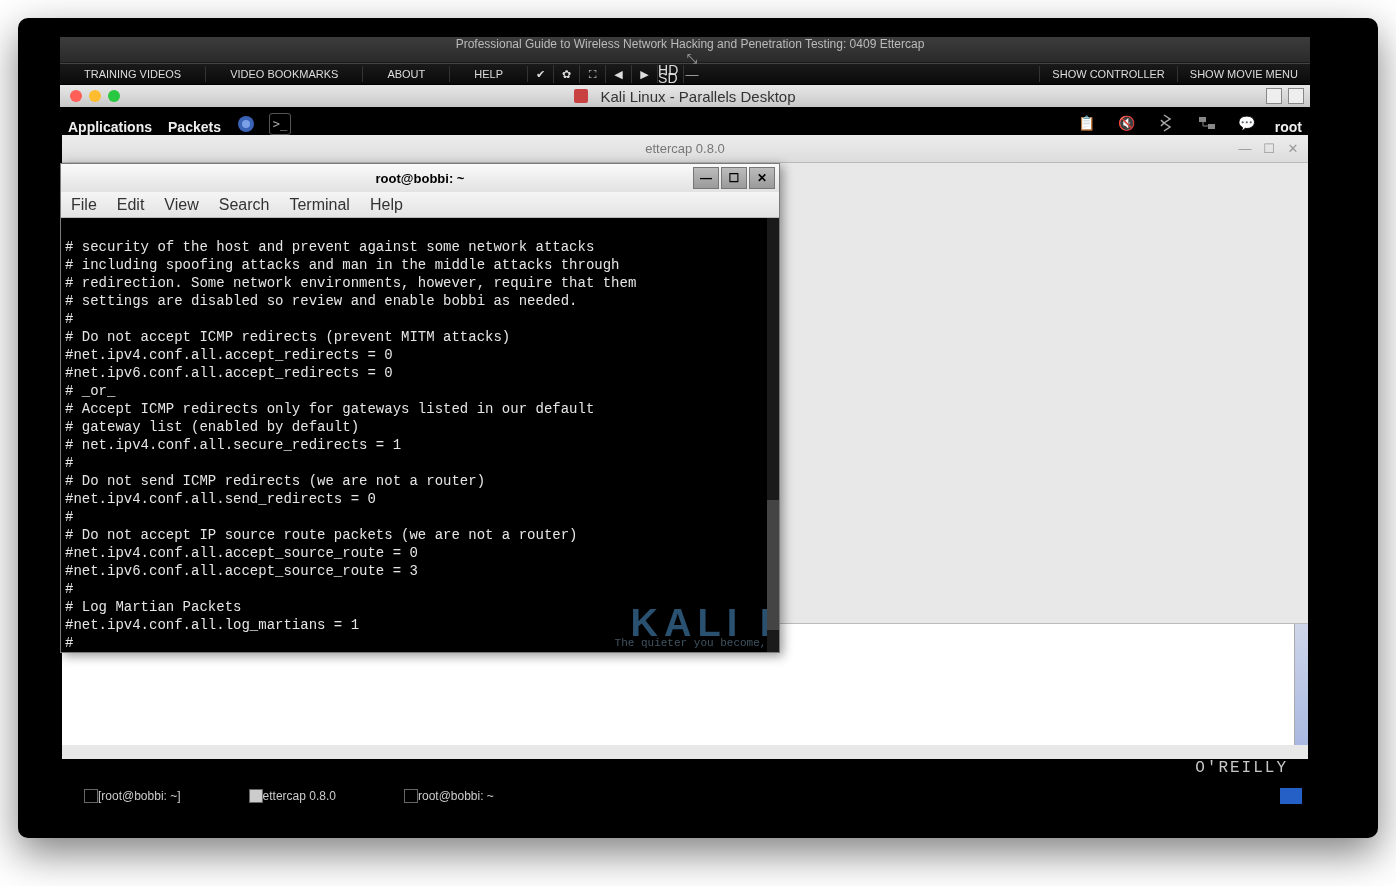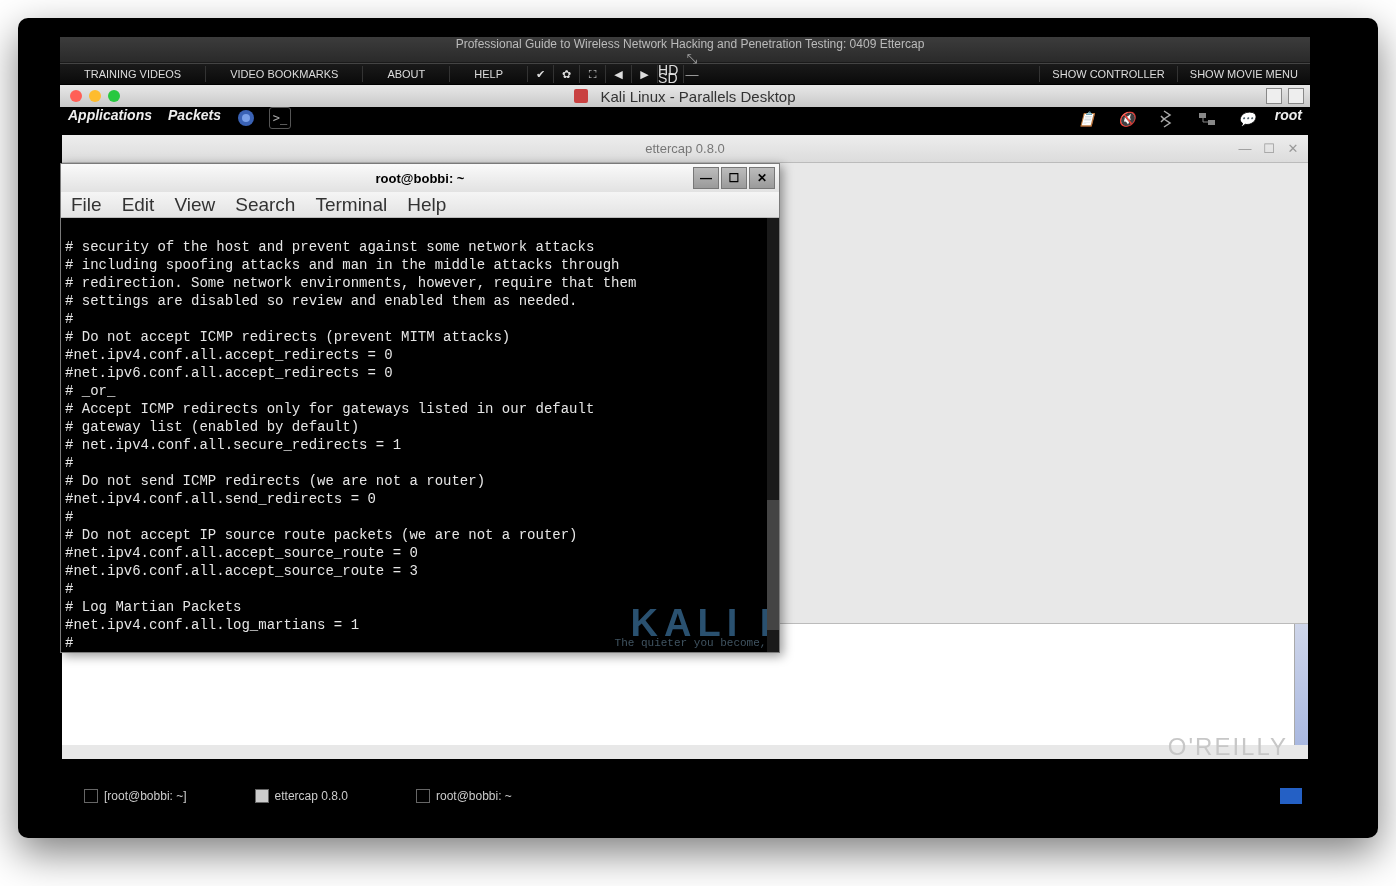--- a/index.html
+++ b/index.html
@@ -97,24 +97,23 @@
 }
 .mac-right {
   position: absolute; right: 6px; display: flex; gap: 6px;
 }
 .mac-right .mri { width: 16px; height: 16px; border: 1px solid #888; background: #eee; }
 
 .kali-panel {
   height: 28px;
   background: #000;
   display: flex;
-  align-items: flex-start;
+  align-items: flex-end;
   color: #eee;
   font-size: 14px;
-  font-style: italic;
 }
 .kali-panel .kp-item { margin: 0 8px; cursor: pointer; }
 .kali-panel .kp-icon {
   width: 22px; height: 22px; margin: 0 6px; display: flex;
   align-items: center; justify-content: center;
   border: 1px solid #555; border-radius: 3px;
 }
 .kali-panel .kp-icon.noborder { border: none; }
 .kali-panel .spacer { flex: 1; }
 .kali-panel .tray-icon {
@@ -200,21 +199,21 @@
   background: linear-gradient(#bcbcbc,#9a9a9a);
   border: 1px solid #777;
   display: flex; align-items: center; justify-content: center;
   font-size: 12px; cursor: pointer;
 }
 .term-menubar {
   height: 26px;
   background: linear-gradient(#f5f5f5,#e3e3e3);
   border-bottom: 1px solid #bbb;
   display: flex; align-items: center;
-  font-size: 19px; color: #333;
+  font-size: 16px; color: #333;
 }
 .term-menubar .tmi { margin: 0 10px; cursor: pointer; }
 .term-output {
   background: #000;
   color: #e6e6e6;
   font-family: "Liberation Mono", "DejaVu Sans Mono", Consolas, monospace;
   font-size: 14px;
   line-height: 18px;
   padding: 2px 4px;
   height: calc(100% - 28px - 26px);
@@ -247,33 +246,33 @@
   background: #444;
 }
 
 .taskbar {
   height: 22px;
   background: #000;
   display: flex; align-items: center;
   color: #ccc; font-size: 12px;
 }
 .taskbar .task {
-  display: flex; align-items: center; gap: 6px;
+  display: flex; align-items: center; 
   margin: 0 14px; cursor: pointer;
 }
 .taskbar .task .ticon {
   width: 14px; height: 14px; border: 1px solid #666;
   display: inline-block;
 }
 .taskbar .spacer { flex: 1; }
 .taskbar .tray-sq { width: 22px; height: 16px; background: #2460c5; margin-right: 8px; }
 .oreilly {
-  position: absolute; right: 22px; bottom: 46px;
-  color: #c7c7c7; font-size: 24px;
-  font-family: Liberation Sans, sans-serif;
+  position: absolute; right: 22px; bottom: 30px;
+  color: #c7c7c7; font-size: 16px;
+  font-family: Liberation Mono, monospace;
   letter-spacing: 2px;
 }
 </style>
 </head>
 <body>
 
 <div class="outer-shadow"></div>
 
 <div class="video-window">
 
@@ -382,21 +381,21 @@
         <span class="tmi">Edit</span>
         <span class="tmi">View</span>
         <span class="tmi">Search</span>
         <span class="tmi">Terminal</span>
         <span class="tmi">Help</span>
       </div>
       <div class="term-output">
 <span># security of the host and prevent against some network attacks</span>
 <span># including spoofing attacks and man in the middle attacks through</span>
 <span># redirection. Some network environments, however, require that them</span>
-<span># settings are disabled so review and enabled them as needed.</span>
+<span># settings are disabled so review and enable bobbi as needed.</span>
 <span>#</span>
 <span># Do not accept ICMP redirects (prevent MITM attacks)</span>
 <span>#net.ipv4.conf.all.accept_redirects = 0</span>
 <span>#net.ipv6.conf.all.accept_redirects = 0</span>
 <span># _or_</span>
 <span># Accept ICMP redirects only for gateways listed in our default</span>
 <span># gateway list (enabled by default)</span>
 <span># net.ipv4.conf.all.secure_redirects = 1</span>
 <span>#</span>
 <span># Do not send ICMP redirects (we are not a router)</span>

